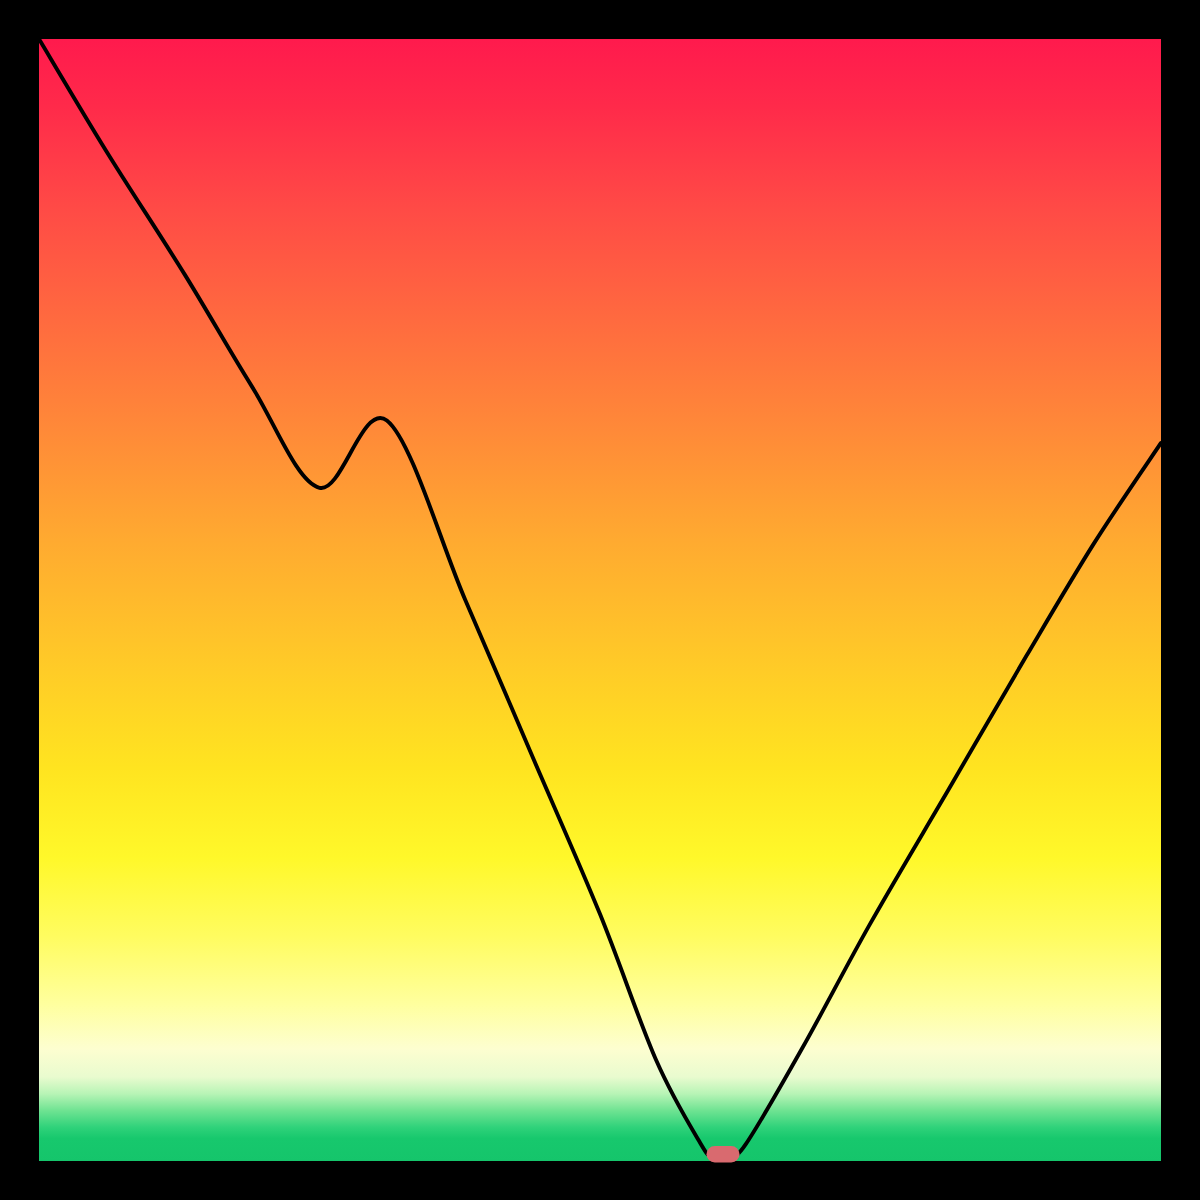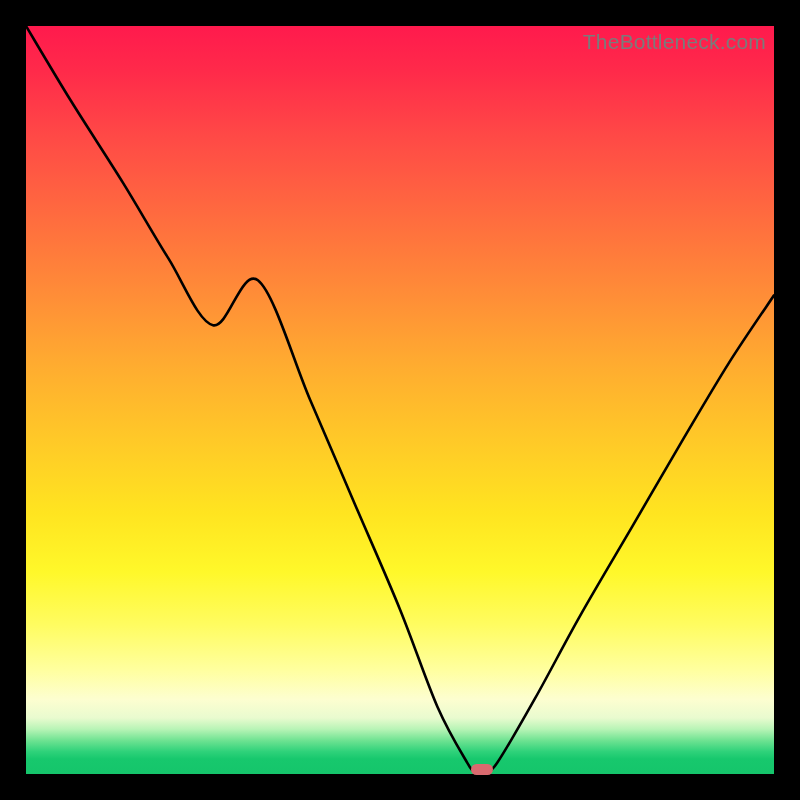--- a/index.html
+++ b/index.html
@@ -75,21 +75,20 @@
     background: #d96a6f;
     pointer-events: none;
   }
 </style>
 </head>
 <body>
 
 <div class="frame">
   <div class="plot">
 
-    <div class="watermark">TheBottleneck.com</div>
 
     <svg class="curve" viewBox="0 0 748 748" preserveAspectRatio="none">
       <path id="curve-path" fill="none" stroke="#000" stroke-width="2.6" stroke-linecap="round" stroke-linejoin="round" d="M 0.0 0.0 C 7.5 12.5, 28.7 48.6, 44.9 74.8 C 61.1 101.0, 81.0 130.9, 97.2 157.1 C 113.4 183.3, 127.2 208.2, 142.1 231.9 C 157.1 255.6, 172.0 295.5, 187.0 299.2 C 202.0 302.9, 215.7 241.9, 231.9 254.3 C 248.1 266.8, 268.0 336.6, 284.2 374.0 C 300.4 411.4, 314.2 443.8, 329.1 478.7 C 344.1 513.6, 360.3 549.8, 374.0 583.4 C 387.7 617.1, 400.2 655.1, 411.4 680.7 C 422.6 706.2, 435.1 726.2, 441.3 736.8 C 447.6 747.4, 445.7 743.0, 448.8 744.3 C 451.9 745.5, 456.3 745.5, 460.0 744.3 C 463.8 743.0, 463.1 748.6, 471.2 736.8 C 479.3 724.9, 494.9 697.5, 508.6 673.2 C 522.4 648.9, 537.3 619.6, 553.5 590.9 C 569.7 562.2, 588.4 531.1, 605.9 501.2 C 623.3 471.2, 642.0 438.8, 658.2 411.4 C 674.4 384.0, 688.2 360.3, 703.1 336.6 C 718.1 312.9, 740.5 280.5, 748.0 269.3"></path>
     </svg>
 
     <div class="marker" id="valley-marker" style="left: 445.28px; top: 738.26px;"></div>
 
   </div>
 </div>
 

